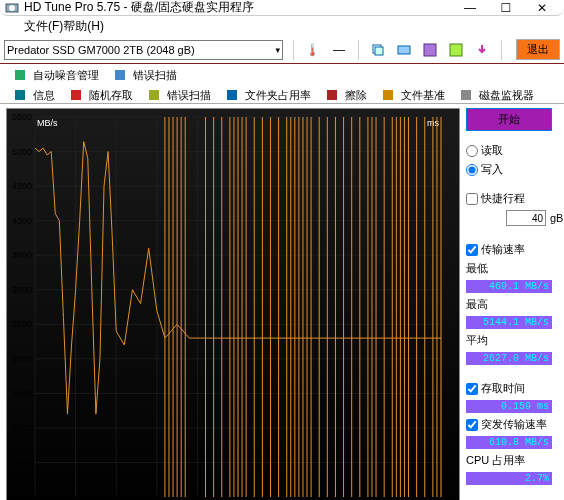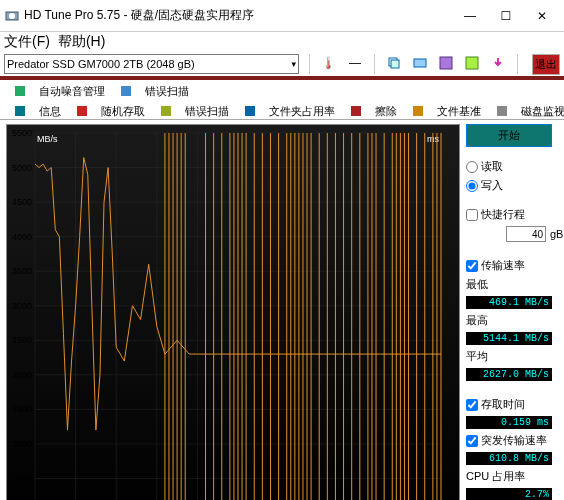--- a/index.html
+++ b/index.html
@@ -1,39 +1,39 @@
 <!DOCTYPE html>
 <html><head>
 <meta charset="utf-8">
 <style>
 * { box-sizing: border-box; margin: 0; padding: 0; }
 body { font-family: "Microsoft YaHei", Tahoma, sans-serif; font-size: 11px; background: #fff; width: 564px; height: 500px; overflow: hidden; }
-.titlebar { height: 32px; background: #fff; display: flex; align-items: center; padding: 0 4px; border-bottom: 1px solid #ccc; }
+.titlebar { height: 16px; background: #fff; display: flex; align-items: center; padding: 0 4px; border-bottom: 1px solid #ccc; border-radius: 8px; }
 .titlebar .icon { width: 16px; height: 16px; margin-right: 4px; }
 .titlebar .title { flex: 1; font-size: 12px; color: #000; }
 .titlebar .winbtn { width: 36px; height: 20px; display: flex; align-items: center; justify-content: center; font-size: 12px; color: #000; }
-.menubar { height: 20px; display: flex; align-items: center; padding: 0 4px; gap: 8px; font-size: 14px; }
-.toolbar { height: 28px; display: flex; align-items: flex-start; padding: 2px 4px; gap: 8px; border-bottom: 4px solid #7f1d1d; }
+.menubar { height: 20px; display: flex; align-items: center; padding: 0 4px; font-size: 12px; margin-left: 20px; }
+.toolbar { height: 28px; display: flex; align-items: center; padding: 2px 4px; gap: 8px; border-bottom: 1px solid #7f1d1d; }
 .drive-select { flex: 1; height: 20px; border: 1px solid #7a7a7a; font-size: 11px; padding: 0 2px; display: flex; align-items: center; justify-content: space-between; background: #fff; }
 .drive-select .arrow { font-size: 9px; }
 .tb-sep { width: 1px; height: 20px; background: #ccc; margin: 0 2px; }
 .tb-ico { width: 18px; height: 18px; display: flex; align-items: center; justify-content: center; font-size: 12px; }
-.exitbtn { border: 1px solid #adadad; background: #b91c1c; padding: 2px 2px; font-size: 11px; margin-left: 4px; }
+.exitbtn { border: 1px solid #adadad; background: #f97316; padding: 2px 10px; font-size: 11px; margin-left: 4px; }
 .tabrow { display: flex; align-items: center; padding: 0 8px; height: 18px; gap: 2px; margin-top:2px;}
-.tab { display: flex; align-items: center; gap: 14px; padding: 1px 6px; font-size: 11px; border: 1px solid transparent; white-space: nowrap; }
+.tab { display: flex; align-items: center; gap: 8px; padding: 1px 6px; font-size: 11px; border: 1px solid transparent; white-space: nowrap; }
 .tab.active { border: 1px solid #aaa; border-bottom: 1px solid #fff; background: #fff; border-radius: 2px 2px 0 0; }
 .content { display: flex; padding: 4px 6px 6px 6px; gap: 6px; border-top: 1px solid #aaa; margin-top:-1px;}
 .chart-area { position: relative; border: 1px solid #888; background: linear-gradient(#1a1a1a,#000); }
 .chart-svg { display:block; }
 .right-panel { width: 86px; display: flex; flex-direction: column; gap: 4px; font-size: 11px; }
-.startbtn { border: 1px solid #0078d7; background: #0f766e; padding: 3px 0; text-align: center; font-size: 11px; }
+.startbtn { border: 1px solid #0078d7; background: #a21caf; padding: 3px 0; text-align: center; font-size: 11px; }
 .radio-g, .chk-g { display: flex; align-items: center; gap: 3px; }
 .radio-g input, .chk-g input { margin:0; width:12px; height:12px;}
 .smallinput { width: 40px; height: 16px; border:1px solid #888; font-size:10px; text-align:right; padding-right:2px;}
-.valrow { background: #000000; color: #0ff; font-family: "Courier New", monospace; font-size: 10px; padding: 1px 3px; text-align: right; white-space: nowrap; }
+.valrow { background: #8b5cf6; color: #0ff; font-family: "Courier New", monospace; font-size: 10px; padding: 1px 3px; text-align: right; white-space: nowrap; }
 .lbl { font-size: 11px; color:#000; }
 .sq { width:10px;height:10px;display:inline-block;vertical-align:middle;}
 </style>
 </head>
 <body>
 
 <div class="titlebar">
   <svg class="icon" viewBox="0 0 16 16">
       <rect x="2" y="4" width="12" height="8" fill="#8ab" stroke="#456"></rect>
       <circle cx="8" cy="8" r="3" fill="#fff"></circle>

